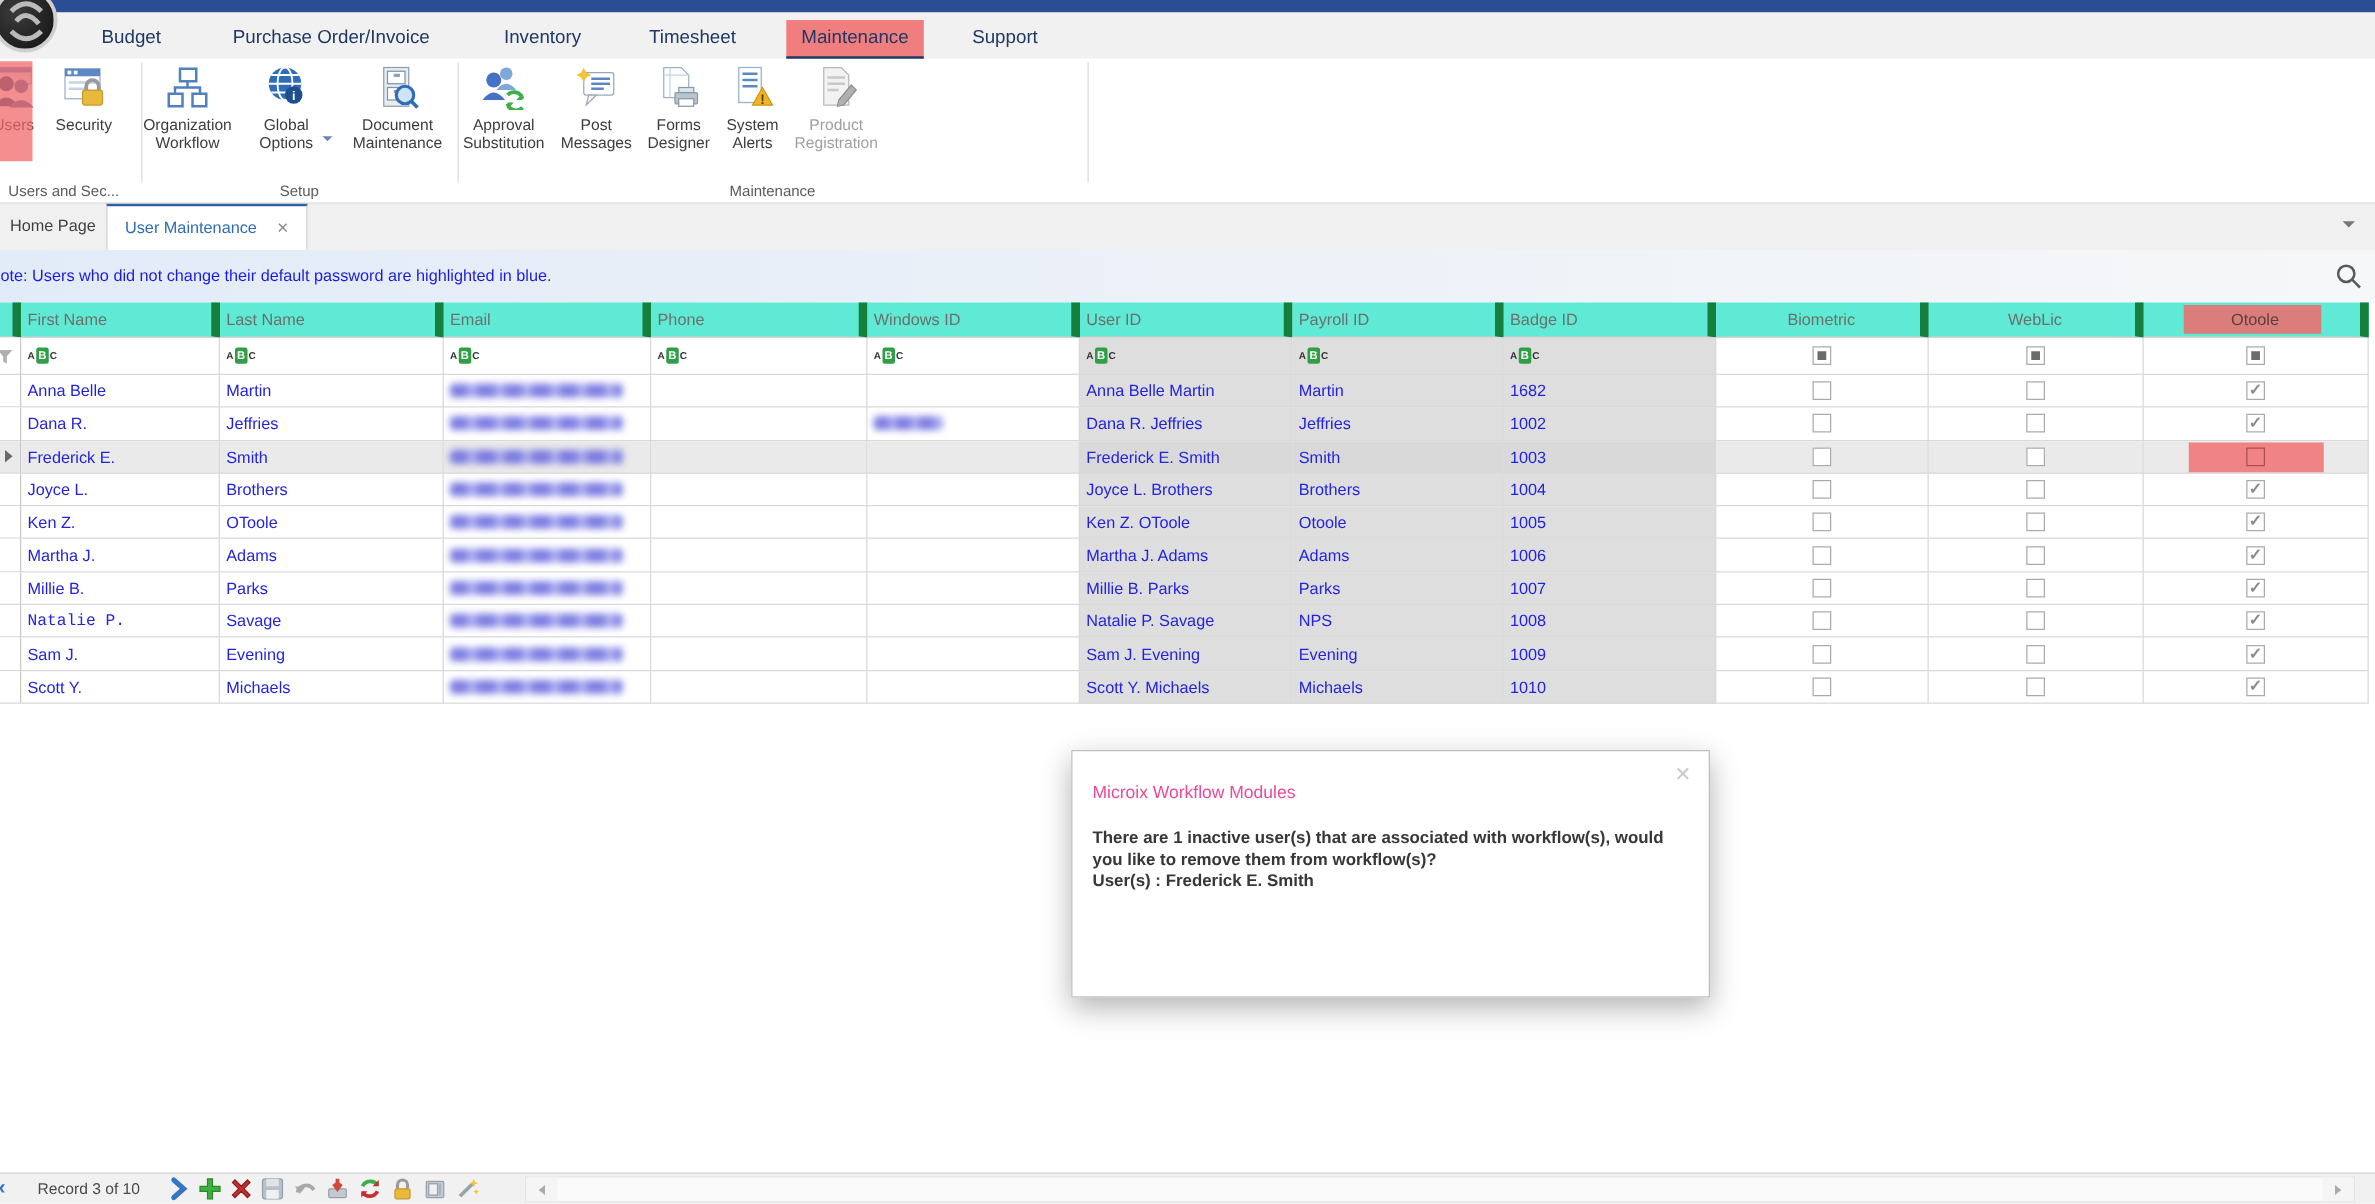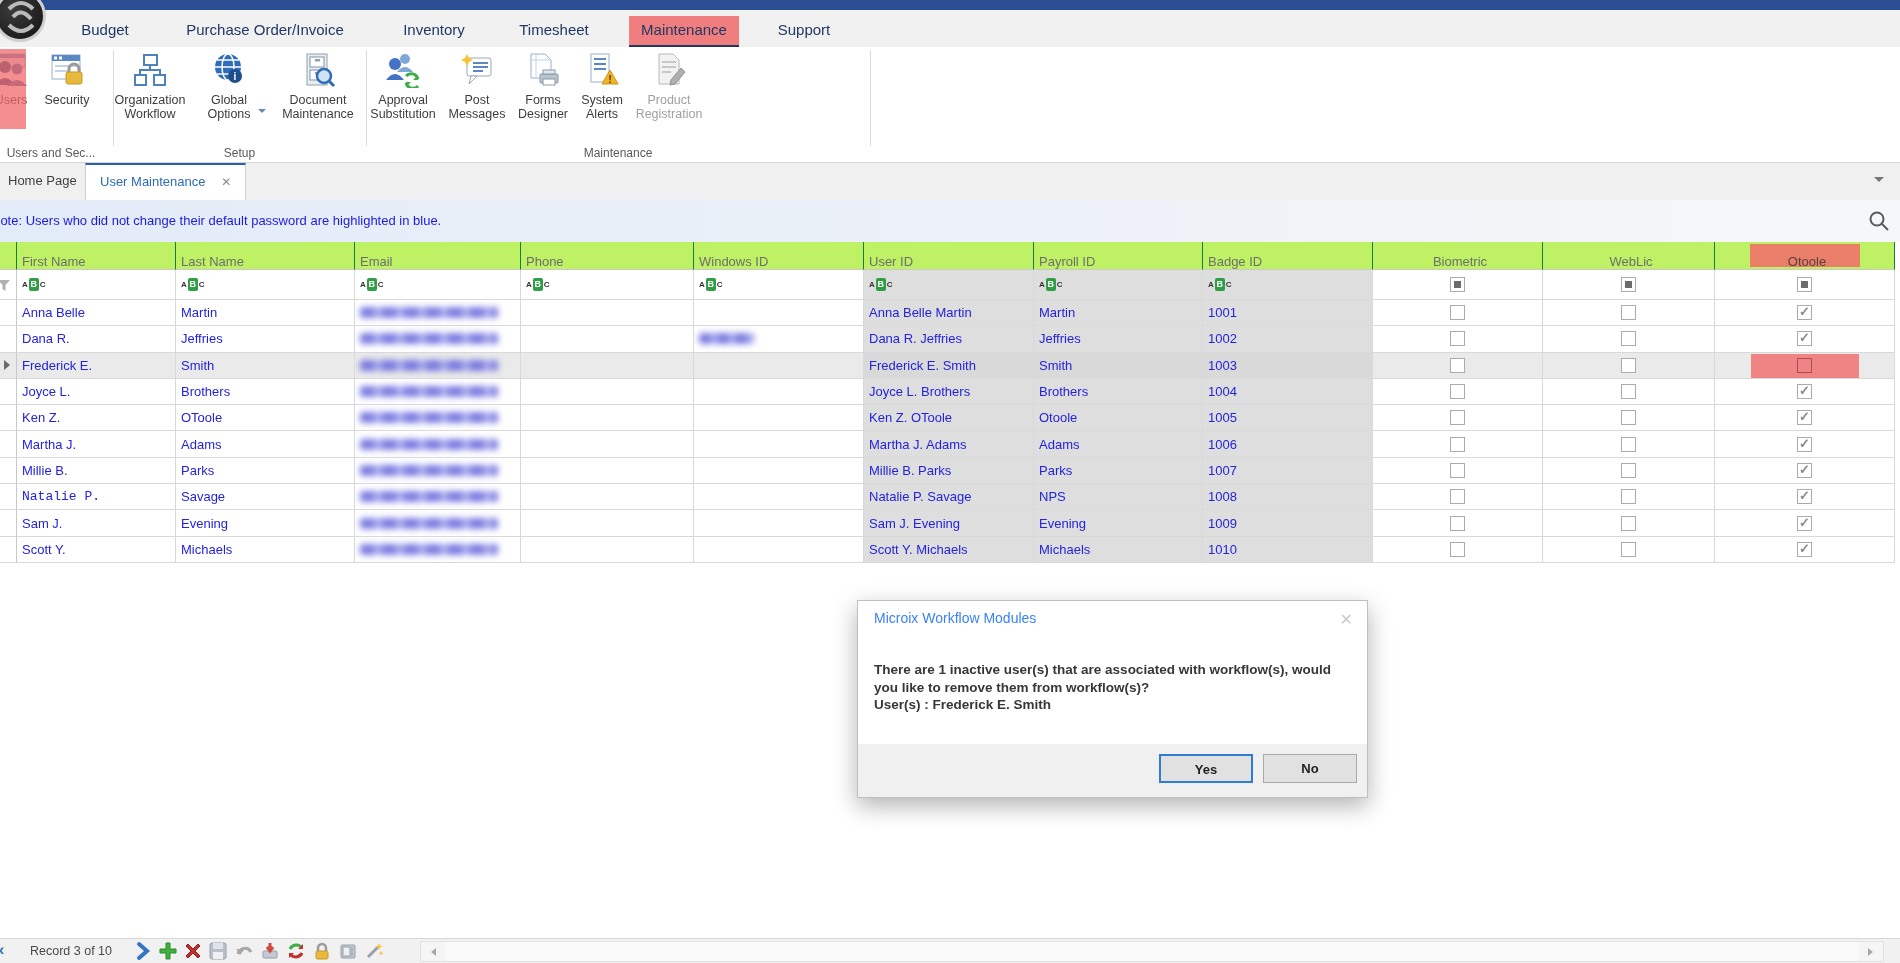--- a/index.html
+++ b/index.html
@@ -46,22 +46,22 @@
   
   #notebar { left:0; top:200px; width:1900px; height:42px;
              background:linear-gradient(to right,#e2ebf8,#f6f7f8); }
   #note-text { position:absolute; left:-9px; top:13px; font-size:13px; color:#1b1be0; white-space:nowrap; }
 
   
   #grid { left:0; top:242px; width:1895px; }
   .grow { display:flex; width:1895px; }
   .gcell { position:relative; border-right:1px solid #d9d9d9; border-bottom:1px solid #d9d9d9;
            overflow:hidden; display:flex; align-items:center; }
-  .hrow .gcell { background:#bef264; border-right:1px solid #15803d; border-bottom:1px solid #c9c9c9;
-                 color:#6e6e6e; font-size:13px;align-items:flex-end; }
+  .hrow .gcell { background:#5eead4; border-right:7px solid #15803d; border-bottom:1px solid #c9c9c9;
+                 color:#6e6e6e; font-size:13px; }
   .hrow .gcell span.htxt { padding-left:5px; white-space:nowrap; }
   .hl-head { position:absolute; left:50%; top:2px; transform:translateX(-50%);
              width:110px; height:23px; background:rgba(241,106,106,0.85); }
   .center { justify-content:center; }
   .txtcell { padding-left:5px; font-size:13px; color:#2323dd; white-space:nowrap; }
   .graybg { background:#dedede; }
   .selrow .gcell { background:#eaeaea; }
   .selrow .gcell.graybg { background:#d9d9d9; }
   .ind { border-right:1px solid #c9c9c9; background:#fff; }
   .selarrow { width:0;height:0;border-top:5px solid transparent;border-bottom:5px solid transparent;
@@ -77,21 +77,21 @@
                        color:#8b8b8b; font-weight:bold; }
   .cb.ind3::after { content:""; position:absolute; left:3px; top:3px; width:7px; height:7px; background:#6b6b6b; }
   .redcell { position:absolute; left:50%; top:1px; transform:translateX(-50%);
              width:108px; height:24px; background:rgba(241,106,106,0.8); }
   .cb.oncolor { border:1px solid #a85050; background:transparent; z-index:2; }
   .funnel { margin-left:-2px; }
 
   
   #dialog { left:857px; top:600px; width:511px; height:198px; background:#fff;
             border:1px solid #bfbfbf; box-shadow:0 8px 22px rgba(0,0,0,0.3); z-index:50; }
-  #dlg-title { position:absolute; left:16px; top:9px; font-size:14px; color:#3b82f6; }
+  #dlg-title { position:absolute; left:16px; top:24px; font-size:14px; color:#ec4899; }
   #dlg-close { position:absolute; right:14px; top:9px; font-size:16px; color:#c9c9c9; }
   #dlg-body { position:absolute; left:16px; top:60px; font-size:13.5px; font-weight:600;
               color:#373737; line-height:17.5px; }
   #dlg-footer { position:absolute; left:0; bottom:0; width:100%; height:53px; background:#f0f0f0; }
   .dlg-btn { position:absolute; top:10px; width:94px; height:29px; background:#e1e1e1;
              font-size:13px; font-weight:700; color:#222; text-align:center; line-height:27px; }
   #btn-yes { left:301px; border:2px solid #2f7cd6; }
   #btn-no  { left:405px; border:1px solid #a9a9a9; }
 
   
@@ -408,21 +408,21 @@
         </div>
         <div class="gcell " style="width: 173px; height: 26.3px;"></div>
         <div class="gcell " style="width: 170px; height: 26.3px;"></div>
         <div class="gcell graybg " style="width: 170px; height: 26.3px;">
           <span class="txtcell">Anna Belle Martin</span>
         </div>
         <div class="gcell graybg " style="width: 169px; height: 26.3px;">
           <span class="txtcell">Martin</span>
         </div>
         <div class="gcell graybg " style="width: 170px; height: 26.3px;">
-          <span class="txtcell">1001</span>
+          <span class="txtcell">1682</span>
         </div>
         <div class="gcell center" style="width: 170px; height: 26.3px;">
           <div class="cb"></div>
         </div>
         <div class="gcell center" style="width: 172px; height: 26.3px;">
           <div class="cb"></div>
         </div>
         <div class="gcell center" style="width: 180px; height: 26.3px;">
           <div class="cb checked"></div>
         </div>
@@ -724,24 +724,20 @@
 </div>
 
 <div id="dialog" class="abs">
   <div id="dlg-title">Microix Workflow Modules</div>
   <div id="dlg-close">✕</div>
   <div id="dlg-body">
     <span>There are 1 inactive user(s) that are associated with workflow(s), would</span><br>
     <span>you like to remove them from workflow(s)?</span><br>
     <span>User(s) : Frederick E. Smith</span>
   </div>
-  <div id="dlg-footer">
-    <div id="btn-yes" class="dlg-btn">Yes</div>
-    <div id="btn-no" class="dlg-btn">No</div>
-  </div>
 </div>
 
 <div id="statusbar" class="abs">
   <div id="rec-first">«</div>
   <div id="rec-label">Record 3 of 10</div>
 
   <svg class="sic" style="left:133px" viewBox="0 0 20 20">
     <path d="M6 3 l8 7 -8 7" fill="none" stroke="#3575c4" stroke-width="4" stroke-linecap="round"></path>
   </svg>
   <svg class="sic" style="left:158px" viewBox="0 0 20 20">

